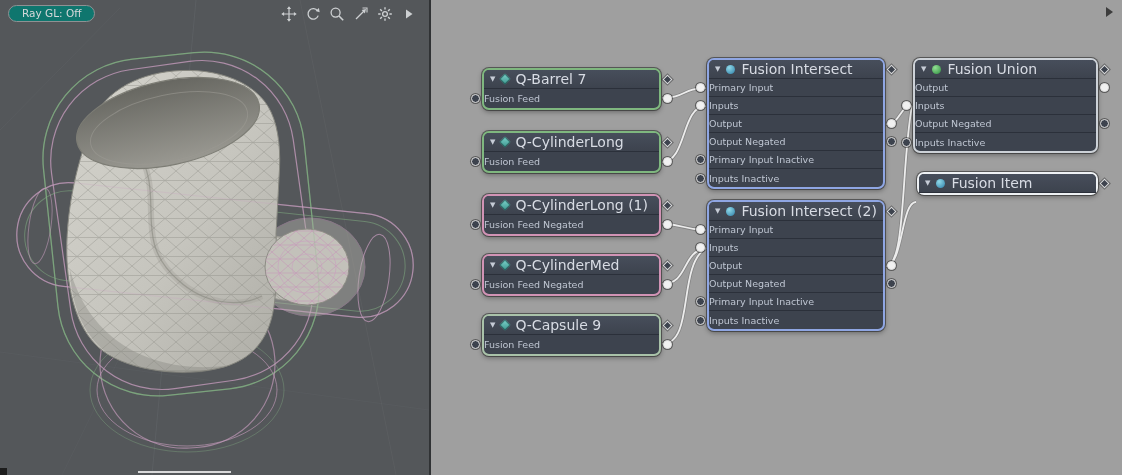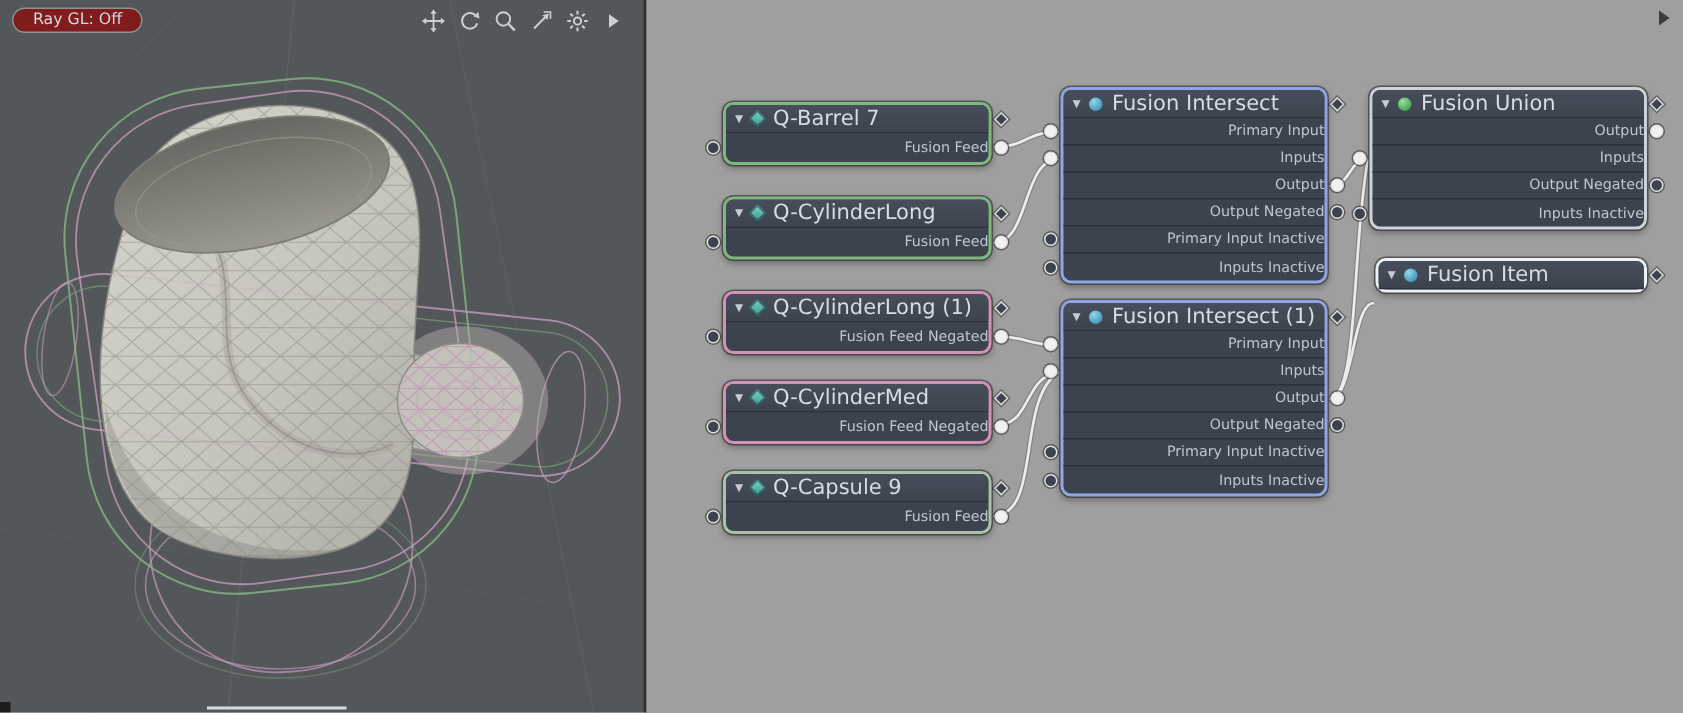--- a/index.html
+++ b/index.html
@@ -2,21 +2,21 @@
 <html><head>
 <meta charset="utf-8">
 <style>
   *{margin:0;padding:0;box-sizing:border-box}
   html,body{width:1122px;height:475px;overflow:hidden;font-family:"DejaVu Sans","Liberation Sans",sans-serif;background:#9f9f9f}
   .app{display:flex;width:1122px;height:475px}
 
   
   .viewport{position:relative;width:431px;height:475px;flex:none;background:#54575a;border-right:2px solid #303234}
   .raygl{position:absolute;top:5px;left:8px;z-index:5;height:17px;line-height:15px;padding:0 13px;
-         background:#7f1d1d;border:1px solid #8f9193;border-radius:9px;color:#d6d8da;font-size:10.5px;cursor:default}
+         background:#0f766e;border:1px solid #8f9193;border-radius:9px;color:#d6d8da;font-size:10.5px;cursor:default}
   .vtools{position:absolute;top:5px;right:12px;z-index:5;display:flex;align-items:center;gap:7px}
   .vbtn{display:inline-flex;width:17px;height:17px;align-items:center;justify-content:center;cursor:pointer}
   .vbtn svg{display:block}
   .blackcorner{position:absolute;left:0;bottom:0;width:7px;height:7px;background:#1d1d1d}
 
   
   .schematic{position:relative;flex:1;height:475px;background:#9f9f9f;overflow:hidden}
   .panel-arrow{position:absolute;top:7px;right:9px;width:0;height:0;border-top:5px solid transparent;
                border-bottom:5px solid transparent;border-left:7px solid #3c3c3c;cursor:pointer}
   .wires{position:absolute;left:0;top:0;z-index:1;pointer-events:none}
@@ -32,21 +32,21 @@
 
   .nhead{position:relative;height:19px;display:flex;align-items:center;padding:0 12px 0 6px;
          border-bottom:1px solid #2b303a;background:linear-gradient(#474e5b,#3d434e);border-radius:5px 5px 0 0}
   .tri{font-size:7px;color:#c6ccd6;margin-right:5px;line-height:1;cursor:pointer}
   .gem{width:8px;height:8px;flex:none;margin:0 6px 0 1px;transform:rotate(45deg);border-radius:1px;
        background:linear-gradient(135deg,#7ed5cd,#3c948d);box-shadow:inset 0 0 0 1px rgba(18,60,57,.6)}
   .ball{width:9px;height:9px;flex:none;margin:0 6px 0 1px;border-radius:50%}
   .ball.teal{background:radial-gradient(circle at 35% 30%,#90d9e8,#2e7fa8)}
   .ball.greenb{background:radial-gradient(circle at 35% 30%,#93e093,#2e8f40)}
   .ntitle{font-size:14px;color:#d8dce4;white-space:nowrap}
-  .nrow{position:relative;height:18px;display:flex;align-items:center;justify-content:flex-end;
+  .nrow{position:relative;height:18px;display:flex;align-items:center;justify-content:flex-start;
         font-size:9.5px;color:#bfc6d2;border-bottom:1px solid #2b303a}
   .lnode .nrow{height:19px}
   .node .nrow:last-child{border-bottom:none;border-radius:0 0 5px 5px}
 
   .port{position:absolute;top:50%;width:9px;height:9px;margin-top:-4.5px;border-radius:50%;
         background:#3d434e;border:1.5px solid #e2e2e2;box-shadow:0 0 0 1px rgba(25,25,25,.5);cursor:pointer}
   .port.pl{left:-13px}
   .port.pr{right:-13px}
   .port.filled{background:#f1f1f1}
   .dmd{position:absolute;right:-12px;top:50%;width:7px;height:7px;margin-top:-3.5px;transform:rotate(45deg);
@@ -308,21 +308,21 @@
       <div class="nrow">
         <span class="port pl"></span>
         <span>Inputs Inactive</span>
       </div>
     </div>
 
     <div class="node blue" style="left:276px;top:200px;width:178px">
       <div class="nhead">
         <span class="tri">▼</span>
         <span class="ball teal"></span>
-        <span class="ntitle">Fusion Intersect (1)</span>
+        <span class="ntitle">Fusion Intersect (2)</span>
         <span class="dmd"></span>
       </div>
       <div class="nrow">
         <span class="port pl filled"></span>
         <span>Primary Input</span>
       </div>
       <div class="nrow">
         <span class="port pl filled"></span>
         <span>Inputs</span>
       </div>

